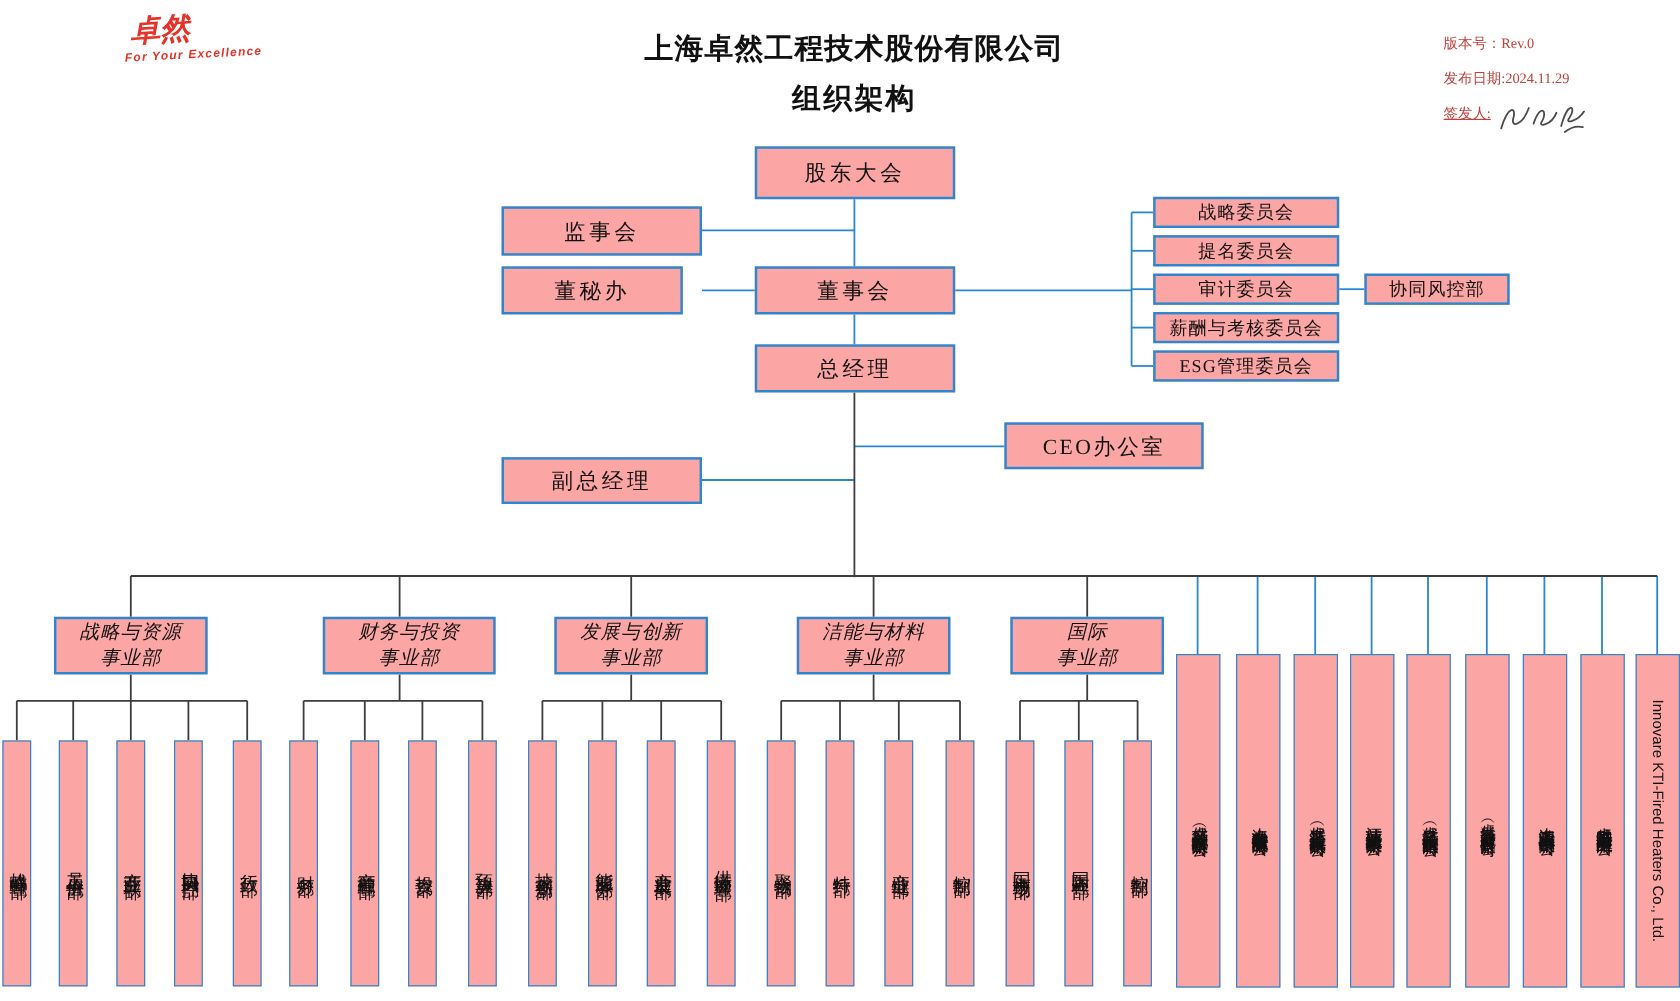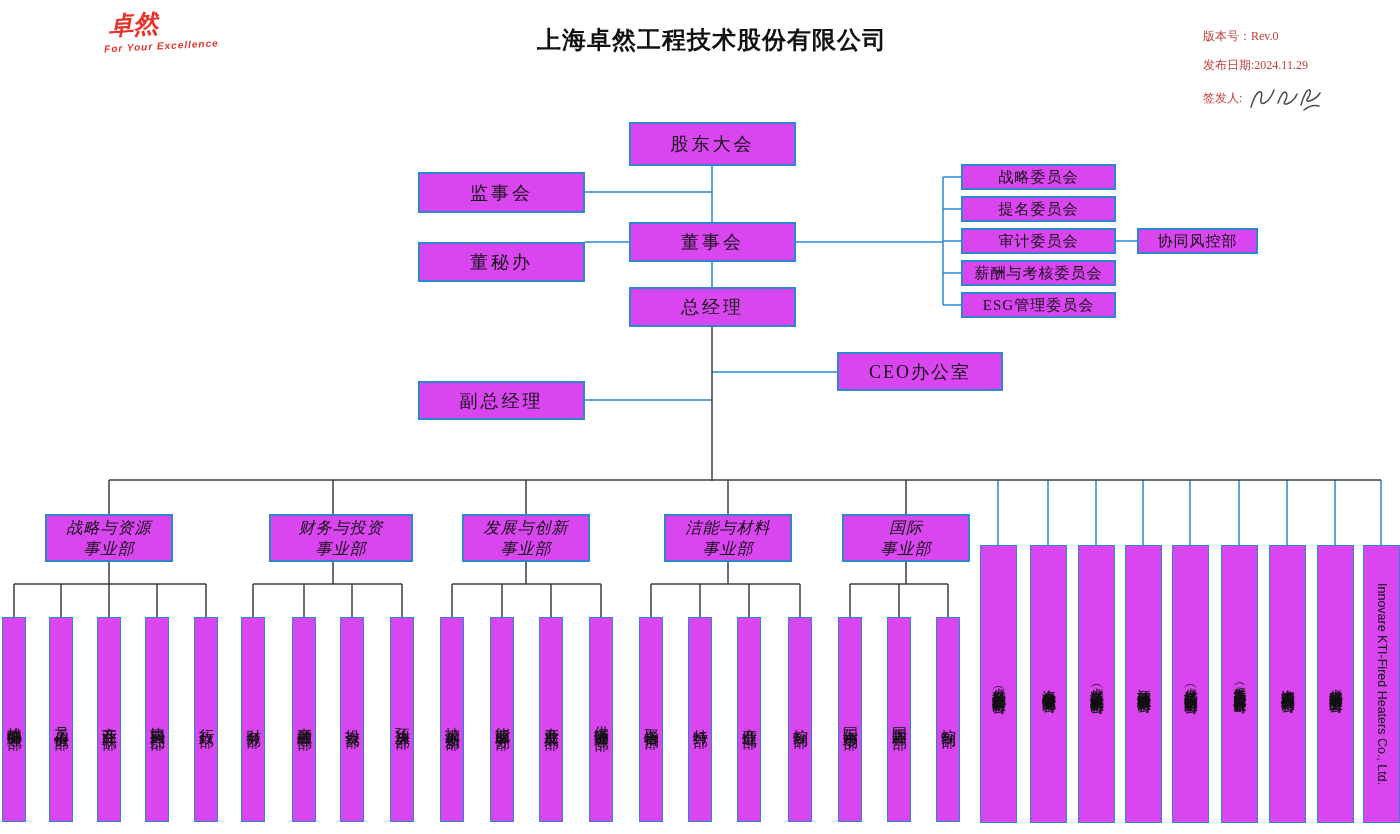--- a/index.html
+++ b/index.html
@@ -6,34 +6,34 @@
     --blue:#2a87d0;
     --ink:#3d3d3d;
     --red:#c2403c;
     --brand-green:#6ab42c;
     --brand-red:#e6332a;
   }
   html,body{margin:0;padding:0;background:#fff;}
   .page{position:relative;width:1400px;height:834px;background:#fff;overflow:hidden;
         font-family:"Liberation Serif","DejaVu Serif",serif;color:#111;}
   svg.lines{position:absolute;left:0;top:0;}
-  .box{position:absolute;box-sizing:border-box;background:#d946ef;border:2px solid var(--blue);
+  .box{position:absolute;box-sizing:border-box;background:#fca5a5;border:2px solid var(--blue);
        display:flex;align-items:center;justify-content:center;text-align:center;}
   .hbox{font-size:18px;letter-spacing:3px;}
   .committee{font-size:15px;letter-spacing:1px;}
   .division{flex-direction:column;font-size:16px;line-height:21px;letter-spacing:1px;font-style:italic;}
   .vbox{writing-mode:vertical-rl;font-size:15px;letter-spacing:2px;border-width:1.5px;}
   .sub{font-size:14px;letter-spacing:1px;}
   .latin{font-family:"Liberation Sans","DejaVu Sans",sans-serif;font-size:12.5px;letter-spacing:0;}
   
   .title{position:absolute;left:412px;top:24px;width:600px;text-align:center;font-weight:bold;}
   .title .t1{font-size:24px;letter-spacing:1px;}
   .title .t2{font-size:24px;margin-top:10px;letter-spacing:2px;}
   .meta{position:absolute;left:1203px;top:22px;color:var(--red);font-size:12px;line-height:29px;white-space:nowrap;}
-  .meta .sig-row{display:flex;align-items:center;gap:4px;}
+  .meta .sig-row{display:flex;gap:4px;text-decoration:underline;}
   
   .logo{position:absolute;left:62px;top:4px;width:210px;font-family:"Liberation Sans","DejaVu Sans",sans-serif;}
   .logo-cn{margin-left:46px;color:var(--brand-red);font-size:25px;font-weight:bold;
            font-style:italic;font-family:"Liberation Serif",serif;transform:rotate(-4deg);}
   .logo-latin{font-weight:bold;font-style:italic;line-height:34px;margin-top:-4px;}
   .logo-latin .s{color:var(--brand-green);font-size:42px;}
   .logo-latin .upe{color:var(--brand-red);font-size:33px;}
   .logo-latin .zet{color:var(--brand-green);font-size:40px;letter-spacing:1px;}
   .logo-tag{margin-left:42px;margin-top:2px;color:var(--brand-red);font-size:10px;
             font-style:italic;font-weight:bold;letter-spacing:1px;transform:rotate(-3deg);}
@@ -112,40 +112,41 @@
     </g>
   </svg>
 
   <div class="logo">
     <div class="logo-cn">卓然</div>
     <div class="logo-tag">For Your Excellence</div>
   </div>
 
   <div class="title">
     <div class="t1">上海卓然工程技术股份有限公司</div>
+    <div class="t2">组织架构</div>
   </div>
 
   <div class="meta">
     <div>版本号：Rev.0</div>
     <div>发布日期:2024.11.29</div>
     <div class="sig-row">
       <span>签发人:</span>
       <svg width="78" height="36" viewBox="0 0 78 36">
         <path d="M5 27 C11 7, 18 9, 15 19 C13 27, 23 24, 28 10 M32 23 C38 5, 44 13, 39 21 C35 27, 47 24, 51 14 M55 25 C61 3, 68 9, 62 18 C57 24, 69 21, 74 13 M58 30 C63 26, 69 25, 73 26" stroke="#4a4a4a" fill="none" stroke-width="1.5" stroke-linecap="round"></path>
       </svg>
     </div>
   </div>
 
   <div class="box hbox" style="left:629px;top:122px;width:167px;height:44px;">
       <span>股东大会</span>
     </div>
   <div class="box hbox" style="left:418px;top:172px;width:167px;height:41px;">
       <span>监事会</span>
     </div>
-  <div class="box hbox" style="left:418px;top:222px;width:167px;height:40px;margin-top:20px;">
+  <div class="box hbox" style="left:418px;top:222px;width:151px;height:40px;">
       <span>董秘办</span>
     </div>
   <div class="box hbox" style="left:629px;top:222px;width:167px;height:40px;">
       <span>董事会</span>
     </div>
   <div class="box hbox" style="left:629px;top:287px;width:167px;height:40px;">
       <span>总经理</span>
     </div>
   <div class="box hbox" style="left:837px;top:352px;width:166px;height:39px;letter-spacing:2px;">
       <span>CEO办公室</span>

